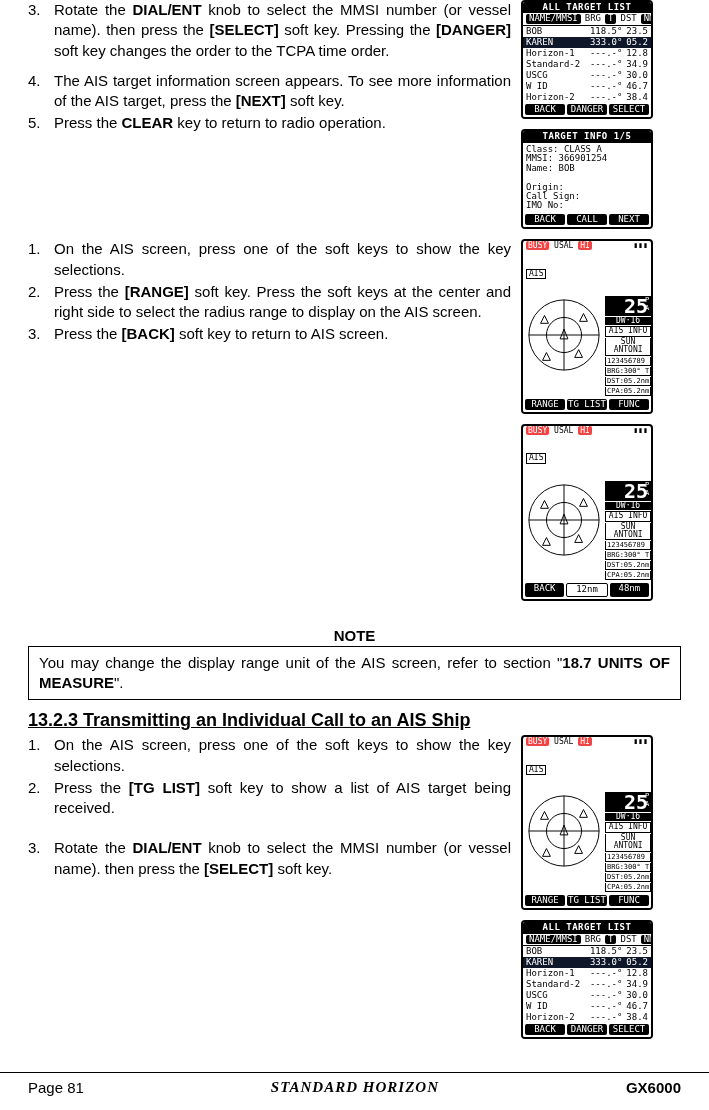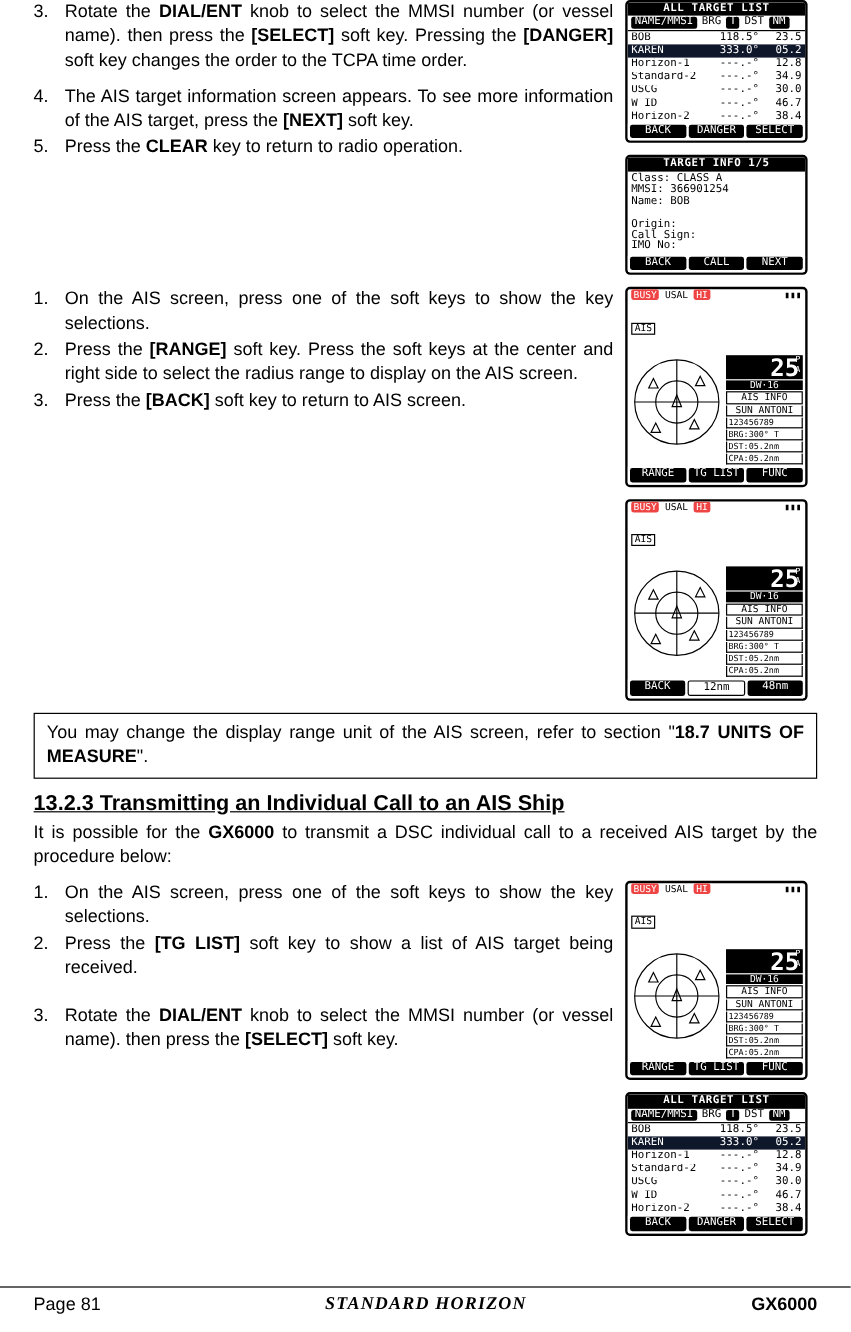--- a/index.html
+++ b/index.html
@@ -86,21 +86,21 @@
   .footer .brand {
     font-family: "Times New Roman", serif;
     font-weight: bold;
     font-style: italic;
     letter-spacing: 1px;
   }
   .footer .model { font-weight: bold; }
 
   
   .lcd {
-    width: 152px;
+    width: 132px;
     border: 2px solid #000;
     border-radius: 4px;
     background: #fff;
     font-family: "Lucida Console", "Consolas", monospace;
     font-size: 9px;
     line-height: 1.05;
     color: #000;
     margin-bottom: 10px;
     box-sizing: border-box;
     position: relative;
@@ -392,28 +392,26 @@
      </div>
    </div>
    <div class="softkeys">
      <div class="sk">BACK</div>
               <div class="sk w">12nm</div>
               <div class="sk ">48nm</div>
    </div></div>
   </div>
 </div>
 
+<div class="note-title">NOTE</div>
 <div class="note-box">
   <span>You may change the display range unit of the AIS screen, refer to section "</span><b>18.7 UNITS OF MEASURE</b><span>".</span>
 </div>
 
 <h3 class="section">13.2.3    Transmitting an Individual Call to an AIS Ship</h3>
-<div class="intro">
-  <span>It is possible for the </span><b>GX6000</b><span> to transmit a DSC individual call to a received AIS target by the procedure below:</span>
-</div>
 <div class="row">
   <div class="textcol">
     <ol>
       <li class="step">
         <span class="num">1.</span>
         <span class="txt">On the AIS screen, press one of the soft keys to show the key selections.</span>
       </li>
       <li class="step">
         <span class="num">2.</span>
         <span class="txt">Press the <b>[TG LIST]</b> soft key to show a list of AIS target being received.</span>

